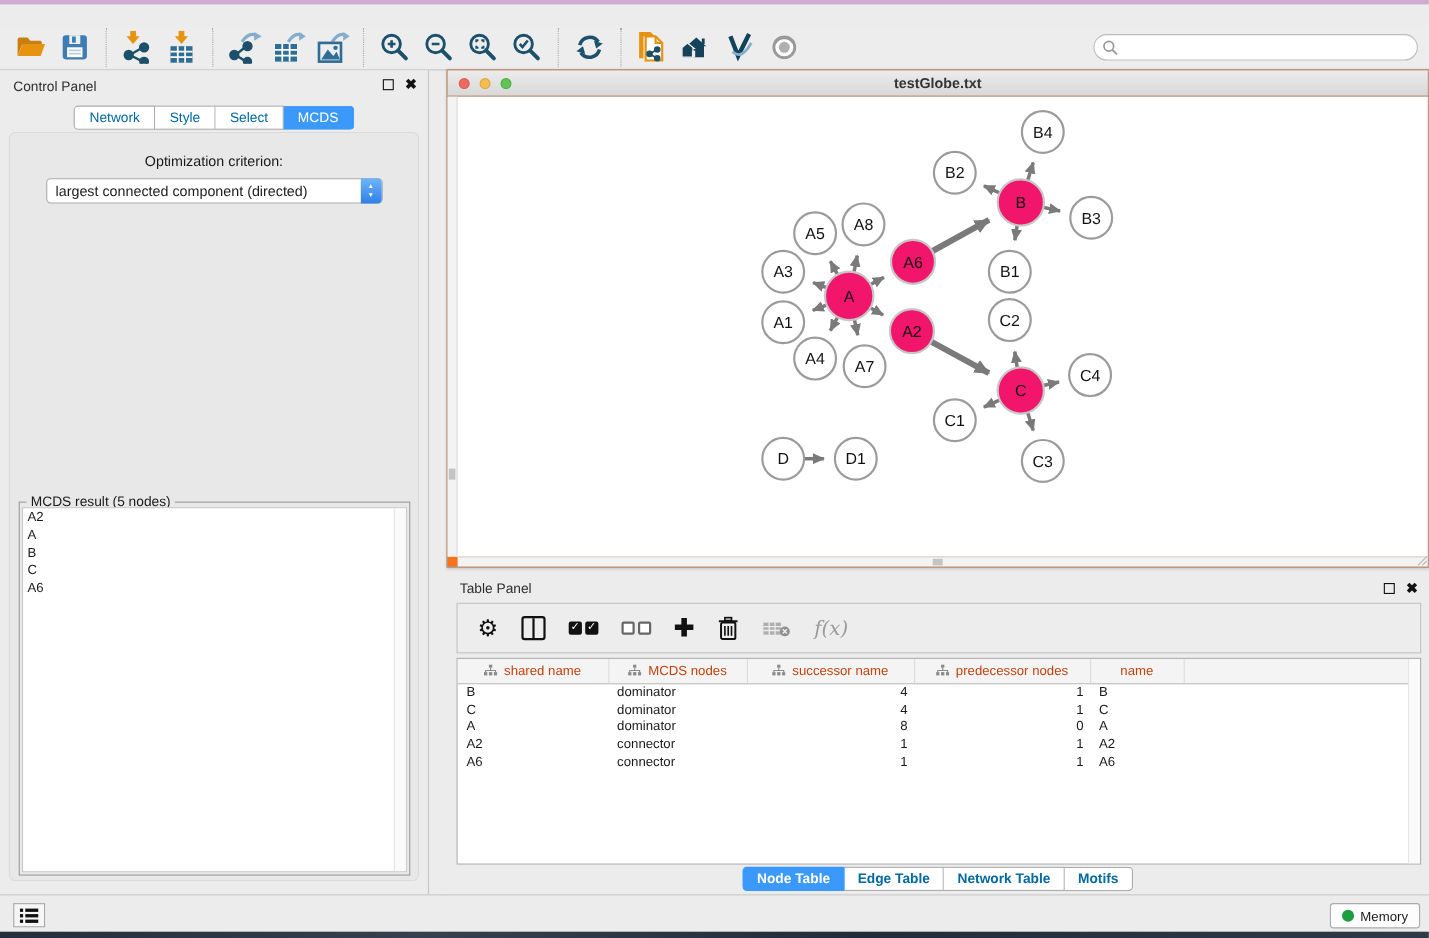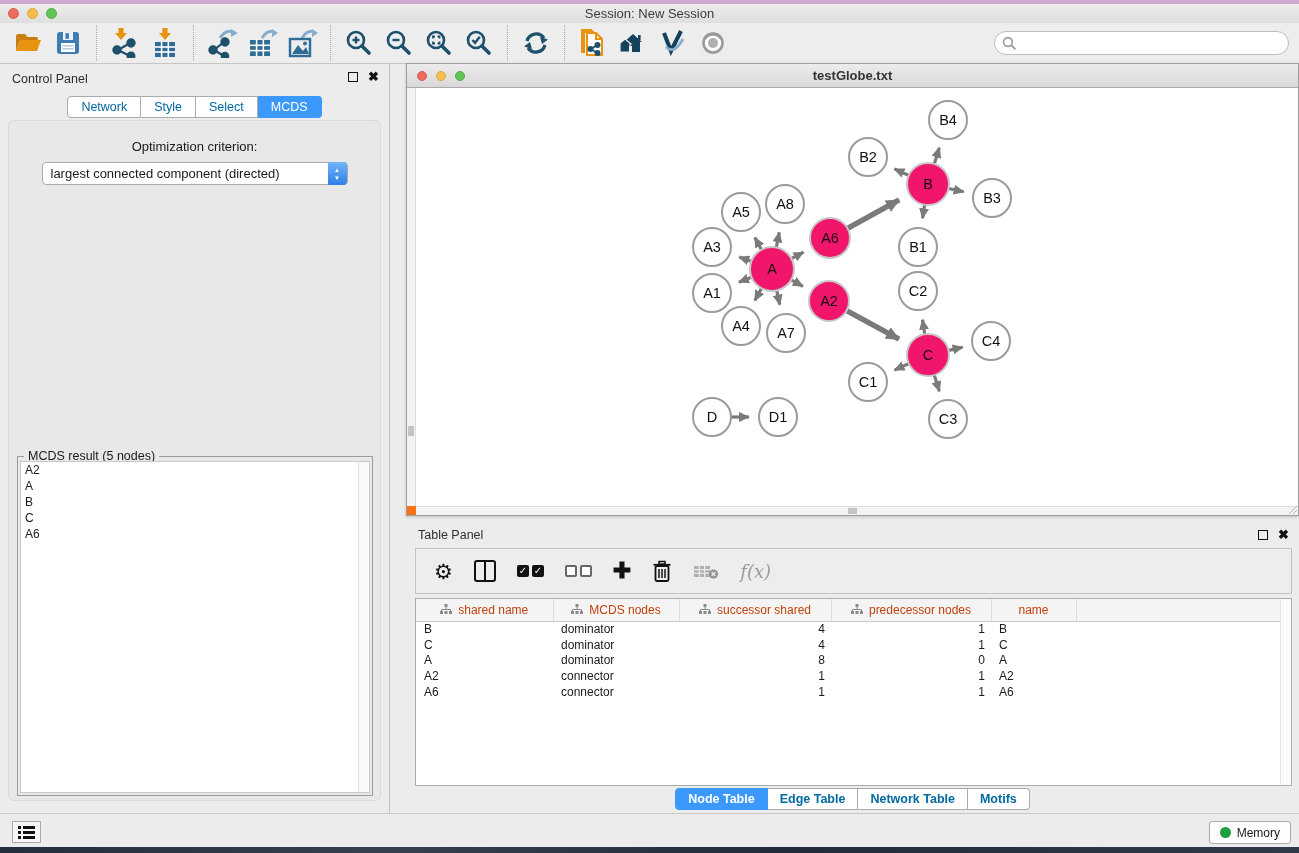--- a/index.html
+++ b/index.html
@@ -120,28 +120,20 @@
      border:1px solid #ABABAB; border-radius:3px; display:flex; align-items:center; gap:6px;
      padding:0 10px; font-size:12px; }
   .mem-dot { width:11px; height:11px; border-radius:50%; background:#1E9E3E; }
 </style>
 </head>
 <body>
 
 <div id="app">
   <div class="top-strip"></div>
 
-  <div class="titlebar">
-    <div class="traffic">
-      <span class="light red"></span>
-      <span class="light yellow"></span>
-      <span class="light green"></span>
-    </div>
-    <div class="win-title">Session: New Session</div>
-  </div>
 
   <div class="toolbar">
     <div class="tb-icon">
       <svg width="28" height="24" viewBox="0 0 28 24">
         <path d="M2 20 V5 q0-2 2-2 h7 l2.5 3 h9 q1.5 0 1.5 2 v2 H6 Z" fill="#C97F10"></path>
         <polygon points="2,20 6.5,9 27,9 23,20" fill="#E8930F"></polygon>
       </svg>
     </div>
     <div class="tb-icon">
       <svg width="26" height="26" viewBox="0 0 26 26">
@@ -552,21 +544,21 @@
               </th>
               <th>
                 <span class="th-inner">
                   <svg width="12" height="11" viewBox="0 0 12 11">
                     <rect x="4.5" y="0" width="3" height="3" fill="#8A8A8A"></rect>
                     <rect x="0" y="7" width="3" height="3" fill="#8A8A8A"></rect>
                     <rect x="4.5" y="7" width="3" height="3" fill="#8A8A8A"></rect>
                     <rect x="9" y="7" width="3" height="3" fill="#8A8A8A"></rect>
                     <path d="M6 3 V5.5 M1.5 7 V5.5 H10.5 V7" stroke="#8A8A8A" stroke-width="1" fill="none"></path>
                   </svg>
-                  <span>successor shared</span>
+                  <span>successor name</span>
                 </span>
               </th>
               <th>
                 <span class="th-inner">
                   <svg width="12" height="11" viewBox="0 0 12 11">
                     <rect x="4.5" y="0" width="3" height="3" fill="#8A8A8A"></rect>
                     <rect x="0" y="7" width="3" height="3" fill="#8A8A8A"></rect>
                     <rect x="4.5" y="7" width="3" height="3" fill="#8A8A8A"></rect>
                     <rect x="9" y="7" width="3" height="3" fill="#8A8A8A"></rect>
                     <path d="M6 3 V5.5 M1.5 7 V5.5 H10.5 V7" stroke="#8A8A8A" stroke-width="1" fill="none"></path>

